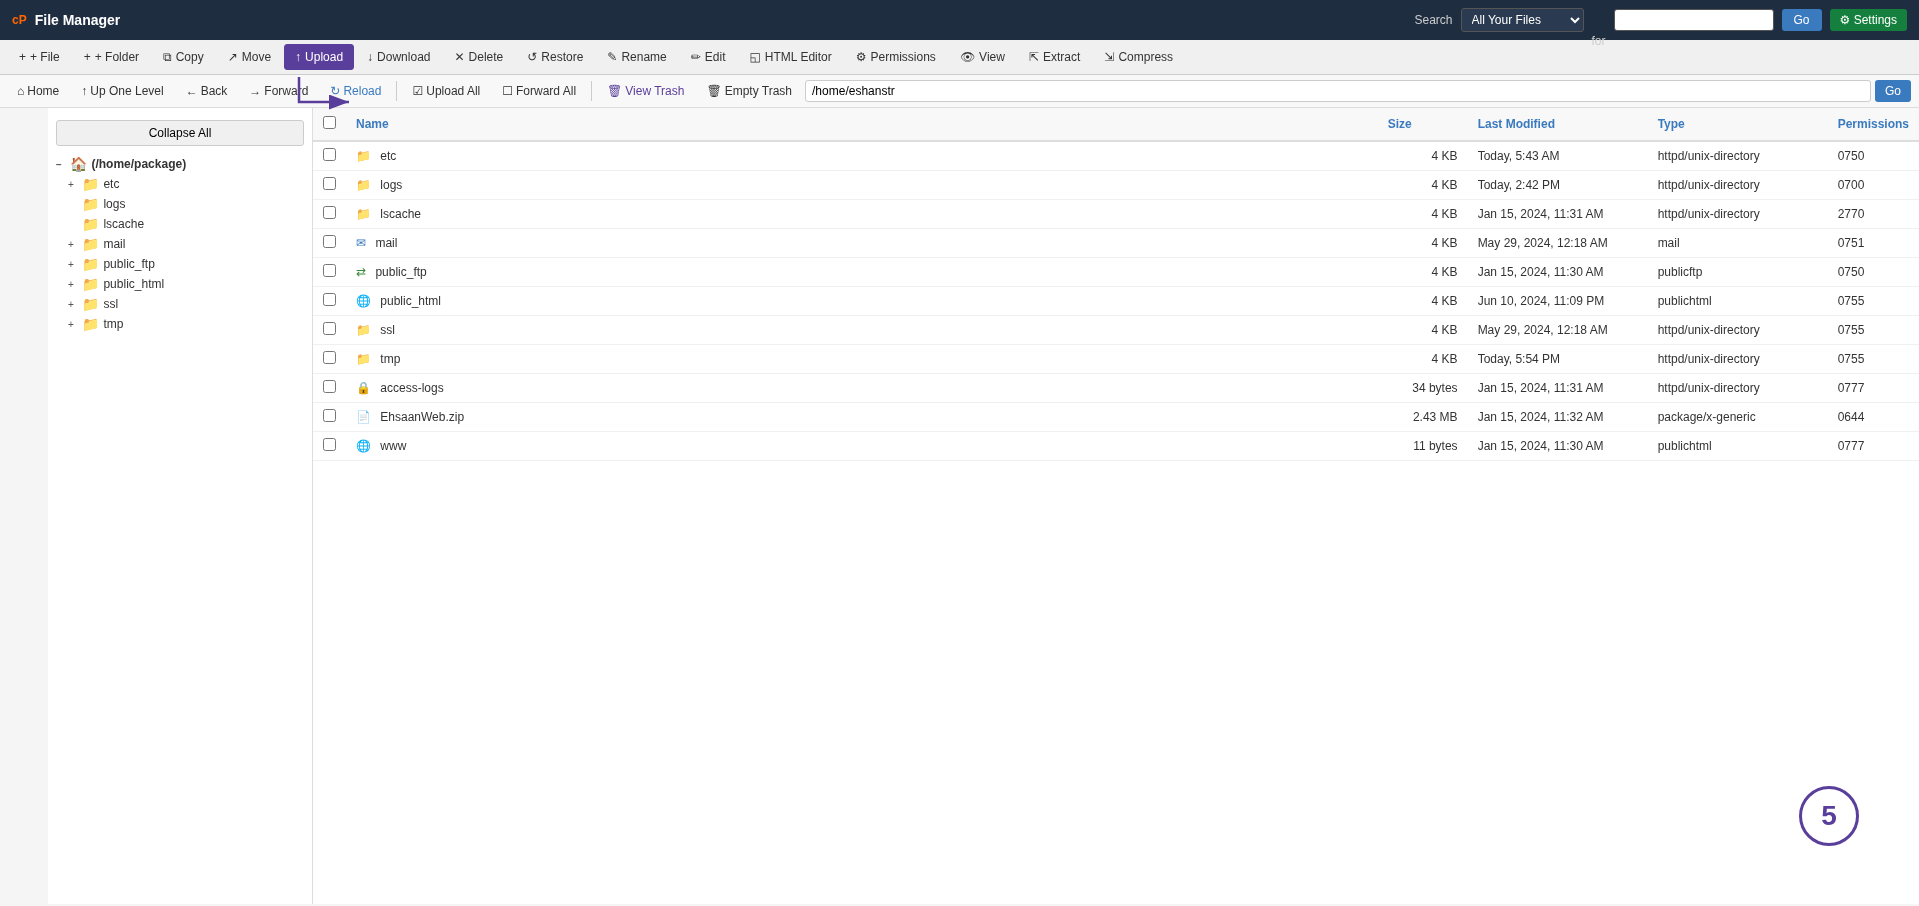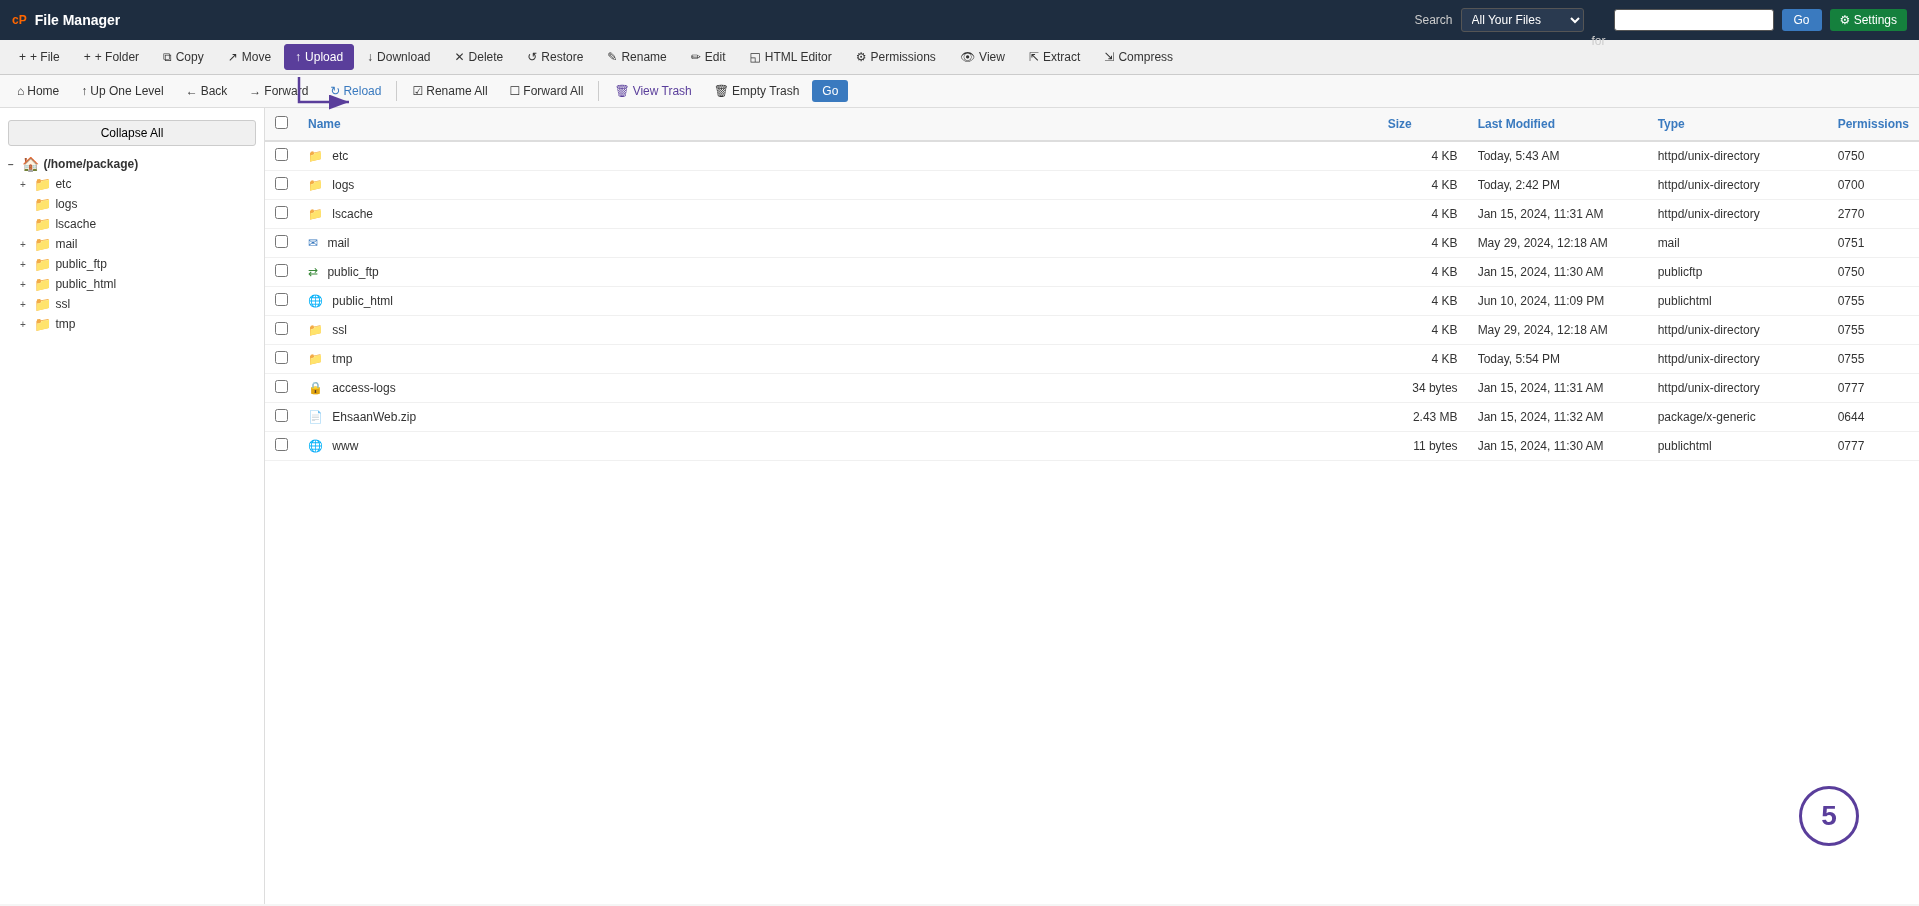--- a/index.html
+++ b/index.html
@@ -75,21 +75,21 @@
     .addr-btn.select-all-btn { color: #333; }
     .addr-btn.view-trash-btn { color: #5a3e9b; }
     .addr-input { flex: 1; padding: 3px 6px; border: 1px solid #ccc; border-radius: 3px; font-size: 12px; }
     .addr-go-btn {
       background: #3a7abf; color: #fff; border: none; padding: 4px 10px;
       border-radius: 3px; cursor: pointer; font-size: 12px;
     }
     .divider-v { width: 1px; height: 20px; background: #ccc; margin: 0 2px; }
 
     
-    .main-layout { display: flex; height: calc(100vh - 110px); }
+    .main-layout { display: flex; height: calc(100vh - 110px); margin-left: 48px; }
 
     
     .sidebar {
       width: 265px; min-width: 265px; background: #fff; border-right: 1px solid #ddd;
       overflow-y: auto; padding: 8px 0;
     }
     .collapse-all-btn {
       display: block; width: calc(100% - 16px); margin: 4px 8px 8px;
       background: #f0f0f0; border: 1px solid #ccc; padding: 5px 10px;
       border-radius: 3px; cursor: pointer; font-size: 12px; text-align: center;
@@ -281,35 +281,36 @@
     <span>→</span>
     <span>Forward</span>
   </button>
   <button class="addr-btn reload-btn">
     <span>↻</span>
     <span>Reload</span>
   </button>
   <div class="divider-v"></div>
   <button class="addr-btn select-all-btn">
     <span>☑</span>
-    <span>Rename All</span>
+    <span>Upload All</span>
   </button>
   <button class="addr-btn">
     <span>☐</span>
     <span>Forward All</span>
   </button>
   <div class="divider-v"></div>
   <button class="addr-btn view-trash-btn">
     <span>🗑</span>
     <span>View Trash</span>
   </button>
   <button class="addr-btn">
     <span>🗑</span>
     <span>Empty Trash</span>
   </button>
+  <input class="addr-input" type="text" value="/home/eshanstr" style="">
   <button class="addr-go-btn">Go</button>
 </div>
 
 <div class="main-layout">
 
   <div class="sidebar">
     <button class="collapse-all-btn">Collapse All</button>
 
     <div class="tree-item root">
       <span class="tree-expand">−</span>

